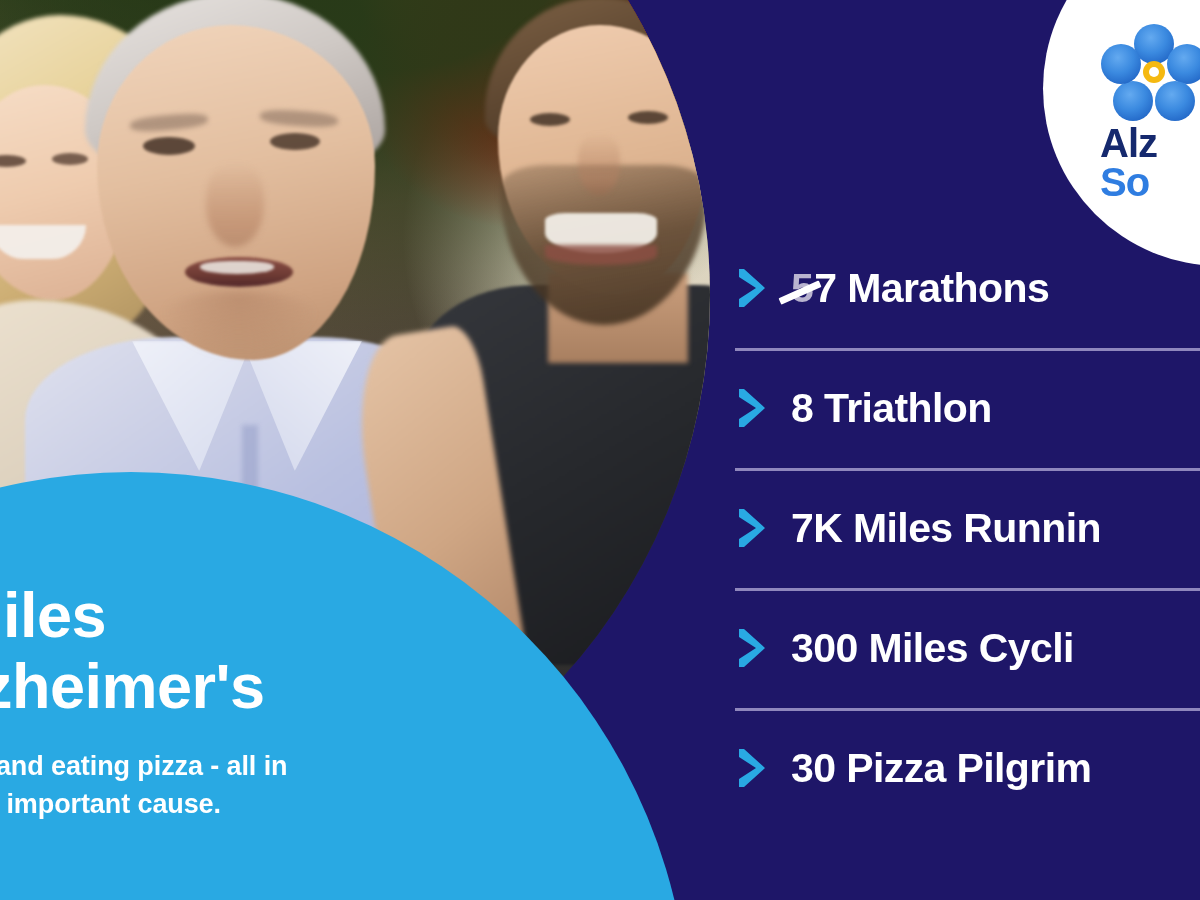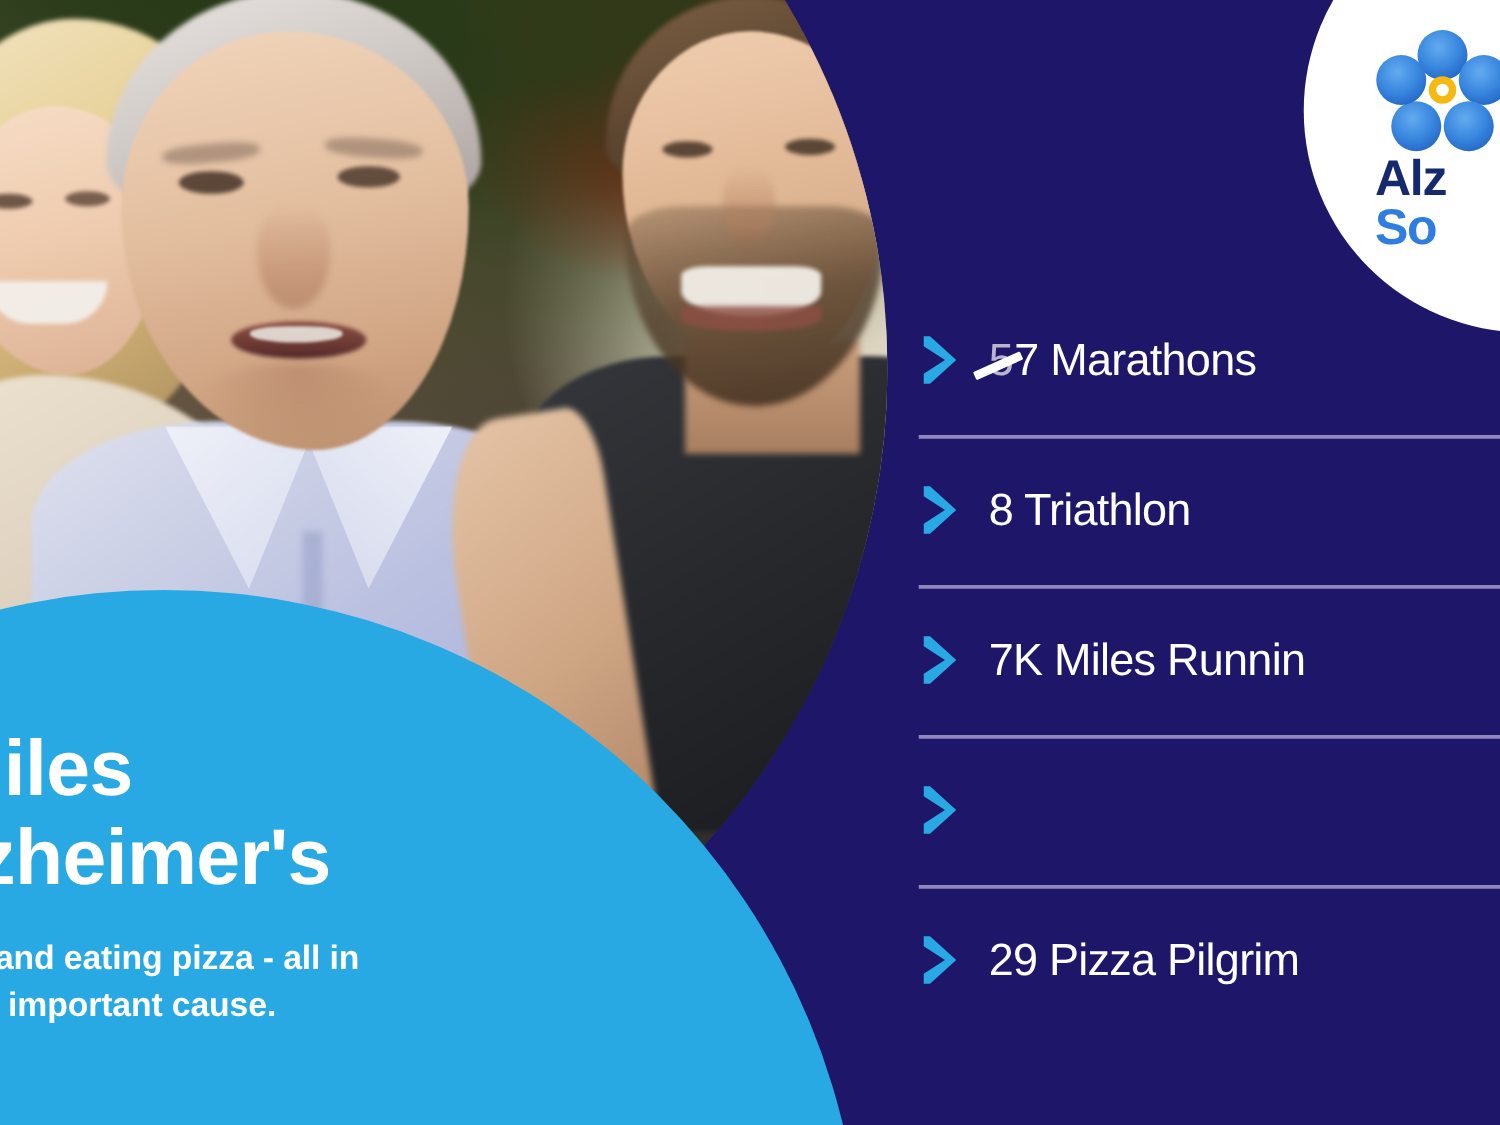--- a/index.html
+++ b/index.html
@@ -313,22 +313,22 @@
     background: #8f87bd;
   }
   .chev {
     flex: 0 0 auto;
     width: 40px;
     height: 44px;
     margin-right: 16px;
     display: block;
   }
   .stat-label {
-    font-size: 36px;
-    font-weight: 400;
+    font-size: 41px;
+    font-weight: 700;
     color: #ffffff;
     letter-spacing: -0.6px;
   }
   .strike-num {
     position: relative;
     color: #b9b4cf;
     display: inline-block;
     margin-right: 1px;
   }
   .strike-num::after {
@@ -414,27 +414,28 @@
       <svg class="chev" viewBox="0 0 40 44">
         <polygon points="4,3 9,3 30,22 9,41 4,41 4,33 21,22 4,11" fill="#29a9e3"></polygon>
       </svg>
       <span class="stat-label"><span>7K Miles Runnin</span></span>
     </div>
 
     <div class="stat-row">
       <svg class="chev" viewBox="0 0 40 44">
         <polygon points="4,3 9,3 30,22 9,41 4,41 4,33 21,22 4,11" fill="#29a9e3"></polygon>
       </svg>
+      <span class="stat-label"><span>300 Miles Cycli</span></span>
     </div>
 
     <div class="stat-row">
       <svg class="chev" viewBox="0 0 40 44">
         <polygon points="4,3 9,3 30,22 9,41 4,41 4,33 21,22 4,11" fill="#29a9e3"></polygon>
       </svg>
-      <span class="stat-label"><span>29 Pizza Pilgrim</span></span>
+      <span class="stat-label"><span>30 Pizza Pilgrim</span></span>
     </div>
 
   </div>
 
   <div class="logo-badge"></div>
   <div class="logo-content">
     <svg class="logo-flower" width="108" height="100" viewBox="0 0 108 100">
       <defs>
         <radialGradient id="pg" cx="42%" cy="34%" r="74%">
           <stop offset="0%" stop-color="#64aaf0"></stop>

